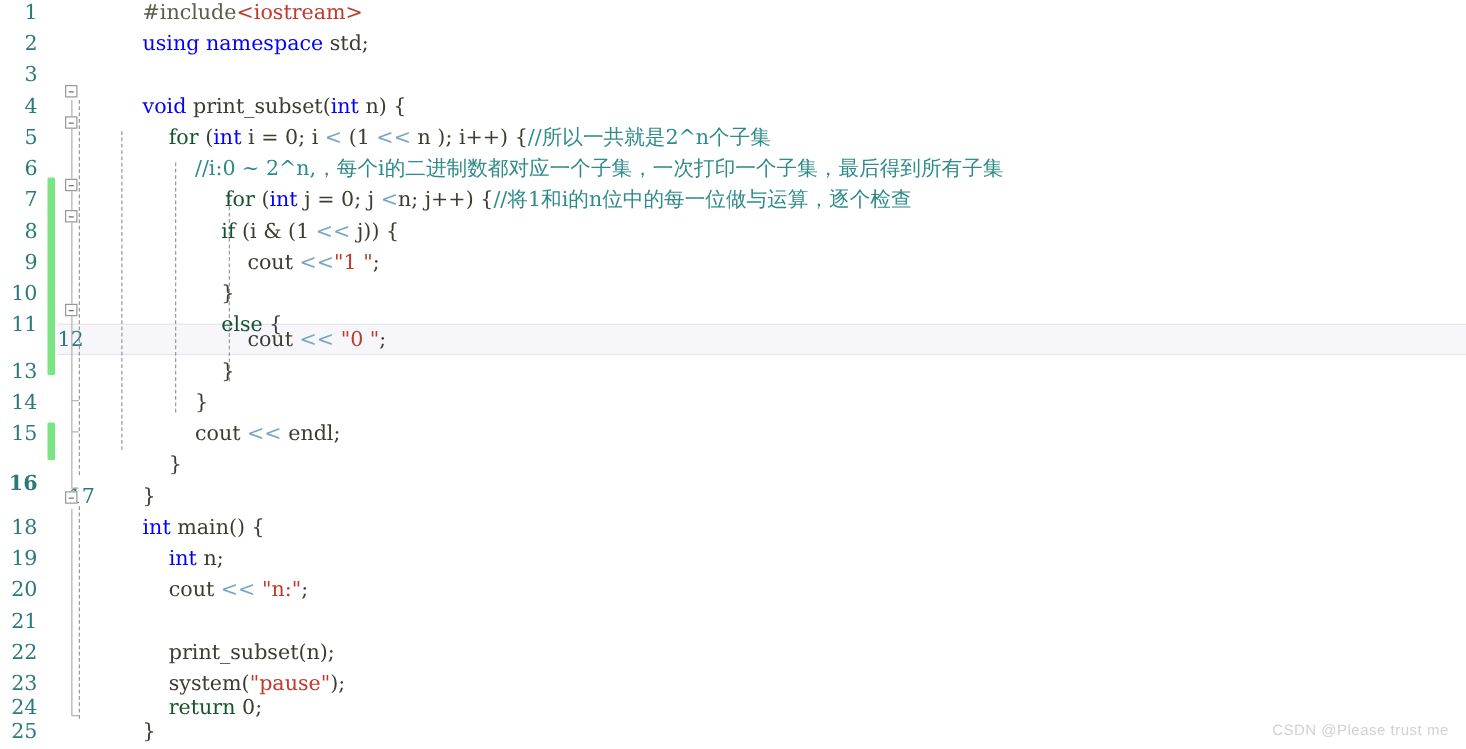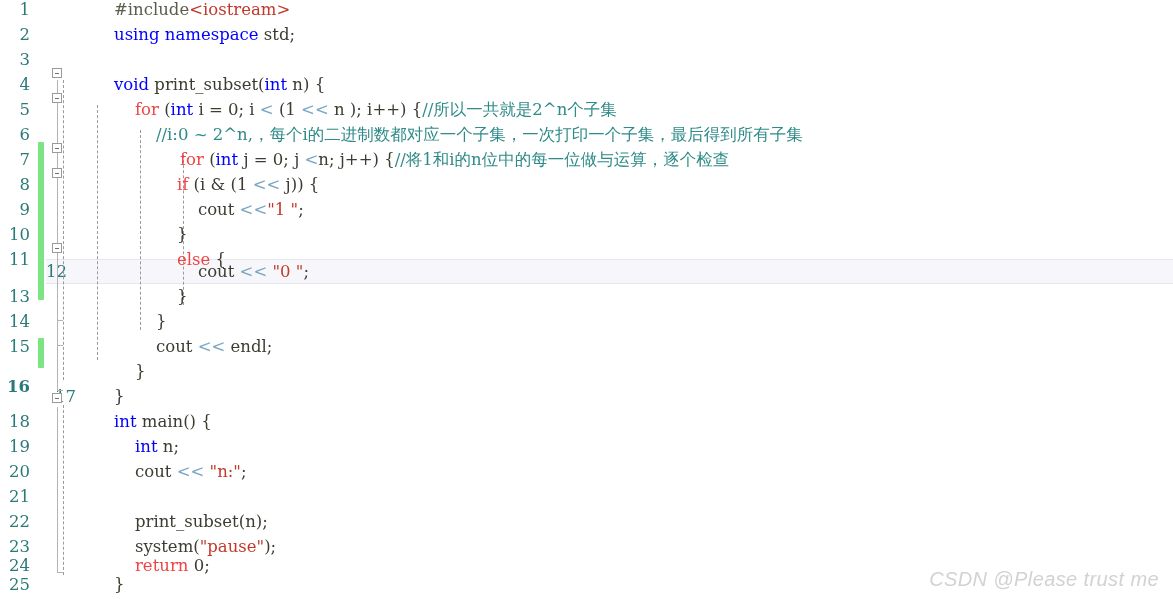--- a/index.html
+++ b/index.html
@@ -114,40 +114,39 @@
 
   
   .indent {
     position: absolute;
     width: 0;
     border-left: 1px dashed #9a9a9a;
   }
 
   
   .kw      { color: #0000ff; }              
-  .ctl     { color: #ef4444; }              
+  .ctl     { color: #14532d; }              
   .str     { color: #c0392b; }              
   .inc     { color: #c0392b; }              
   .cmt     { color: #2e8b88; }              
   .op      { color: #7aa6c2; }              
   .num     { color: #3c3c32; }
   .plain   { color: #3c3c32; }
   .pre     { color: #5c5c4a; }              
 
   
   .watermark {
     position: absolute;
     right: 14px;
     bottom: 8px;
     font-family: "Liberation Sans", sans-serif;
-    font-size: 20px;
+    font-size: 12px;
     color: #d2d2d2;
     letter-spacing: 0.4px;
     white-space: nowrap;
-    font-style: italic;
   }
 </style>
 </head>
 <body>
 
 <div id="editor">
 
   <div class="curline" style="top:259px;"></div>
 
   <div class="gutter">

